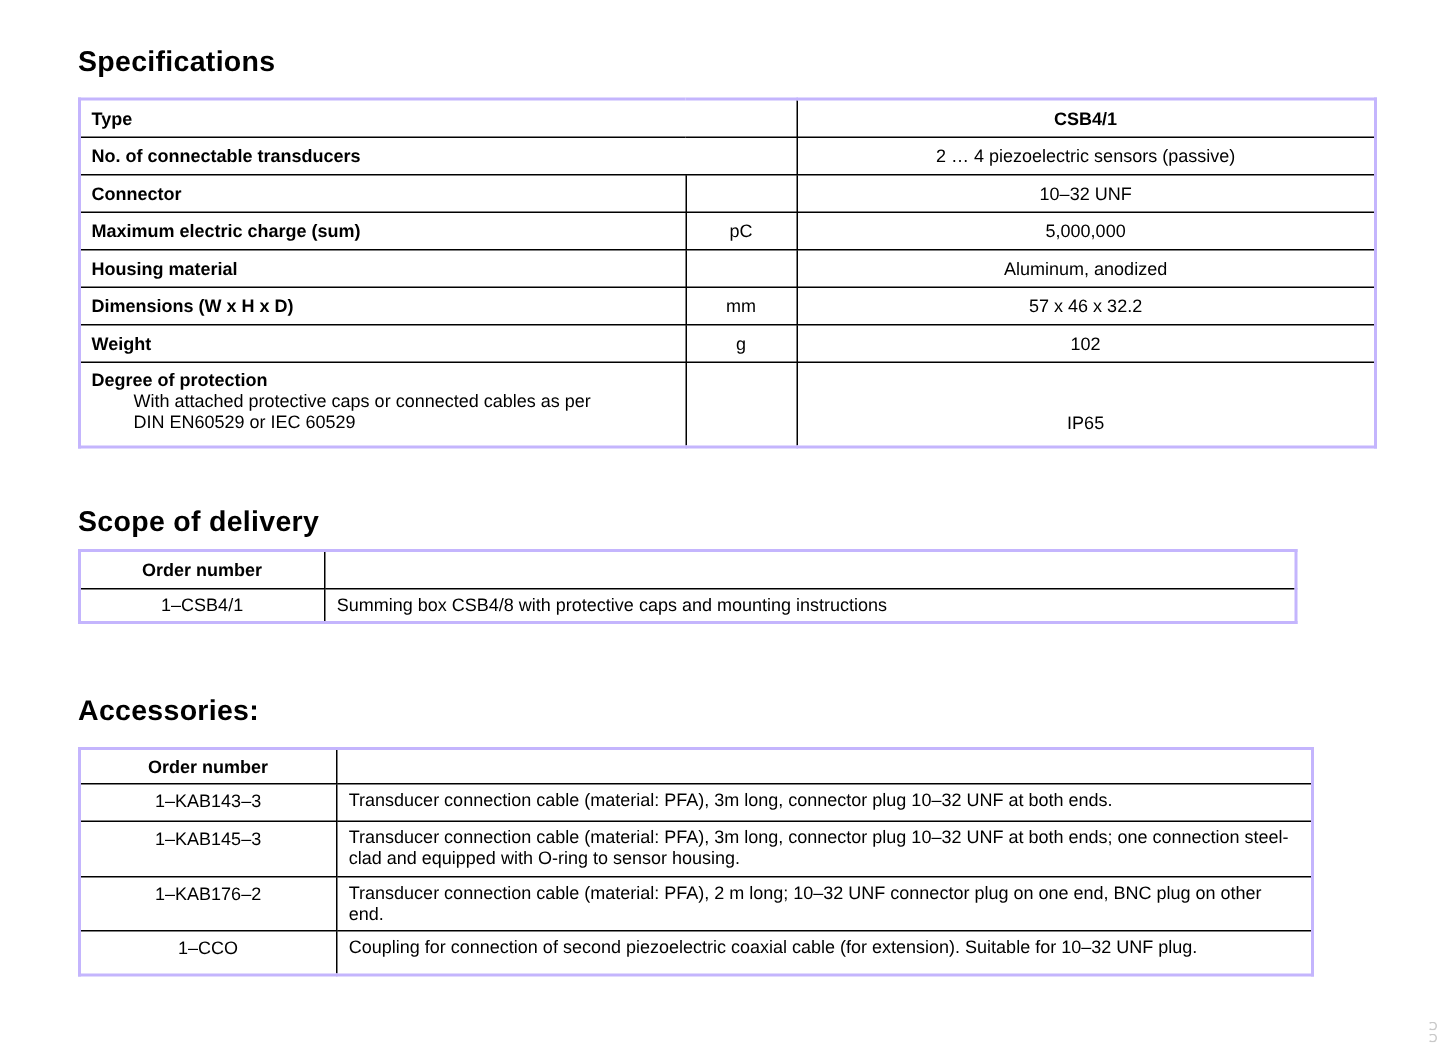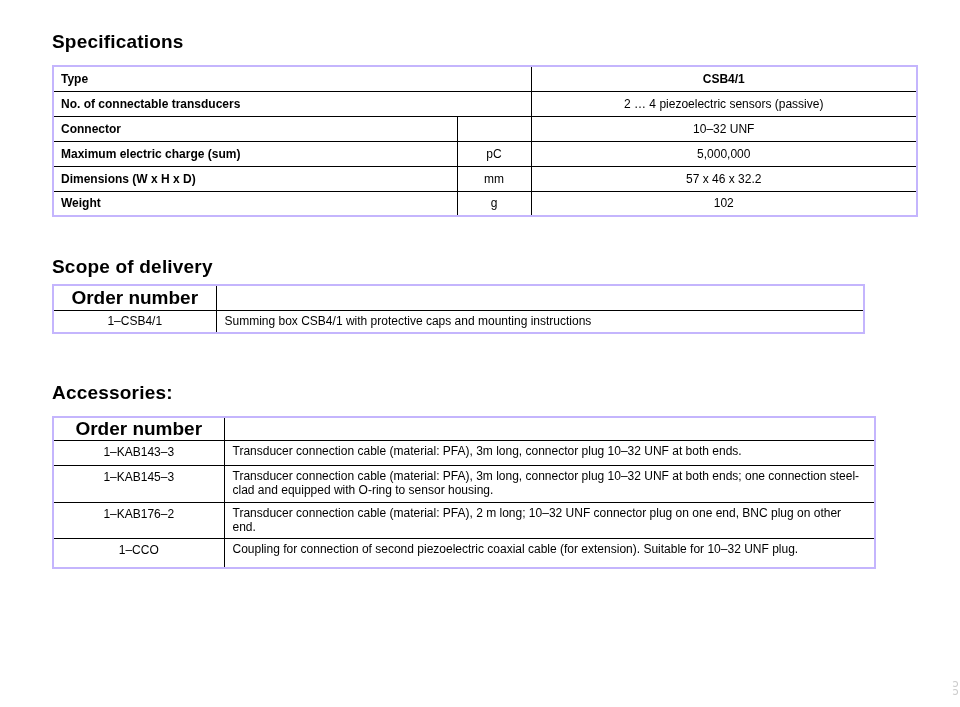--- a/index.html
+++ b/index.html
@@ -58,21 +58,21 @@
   }
   .spec-table td.val.bottom { vertical-align: bottom; padding-bottom: 8px; }
 
   
   .ord-table td.ord {
     text-align: center;
     font-weight: normal;
   }
   .ord-table td.hdr-cell {
     font-weight: bold;
-    font-size: 19px;
+    font-size: 12px;
     text-align: center;
   }
   .ord-table td.desc {
     text-align: left;
     padding: 3px 8px 4px 8px;
     font-weight: normal;
   }
 
   .scope-table { width: 811px; }
   .scope-table tr.hdr { height: 25px; }
@@ -134,49 +134,63 @@
           <td class="lbl">Connector</td>
           <td class="unit"></td>
           <td class="val">10–32 UNF</td>
         </tr>
         <tr>
           <td class="lbl">Maximum electric charge (sum)</td>
           <td class="unit">pC</td>
           <td class="val">5,000,000</td>
         </tr>
         <tr>
+          <td class="lbl">Housing material</td>
+          <td class="unit"></td>
+          <td class="val">Aluminum, anodized</td>
+        </tr>
+        <tr>
           <td class="lbl">Dimensions (W x H x D)</td>
           <td class="unit">mm</td>
           <td class="val">57 x 46 x 32.2</td>
         </tr>
         <tr>
           <td class="lbl">Weight</td>
           <td class="unit">g</td>
           <td class="val">102</td>
+        </tr>
+        <tr class="tall">
+          <td class="lbl top">
+            <div>Degree of protection</div>
+            <div class="deg-note">With attached protective caps or connected cables as per</div>
+            <div class="deg-note">DIN EN60529 or IEC 60529</div>
+          </td>
+          <td class="unit"></td>
+          <td class="val bottom">IP65</td>
         </tr>
       </tbody>
     </table>
   </section>
 
   <section>
     <h1 class="section-heading" id="scope-heading">Scope of delivery</h1>
 
     <table class="ord-table scope-table">
       <colgroup>
         <col style="width:163px">
         <col style="width:648px">
       </colgroup>
       <tbody>
         <tr class="hdr">
           <td class="hdr-cell">Order number</td>
           <td></td>
         </tr>
         <tr class="data">
           <td class="ord">1–CSB4/1</td>
-          <td class="desc">Summing box CSB4/1 with protective caps and mounting instructions</td>
+          <td class="desc">Summing box CSB4/8 with protective caps and mounting instructions</td>
         </tr>
       </tbody>
     </table>
   </section>
 
   <section>
     <h1 class="section-heading" id="acc-heading">Accessories:</h1>
 
     <table class="ord-table acc-table">
       <colgroup>

